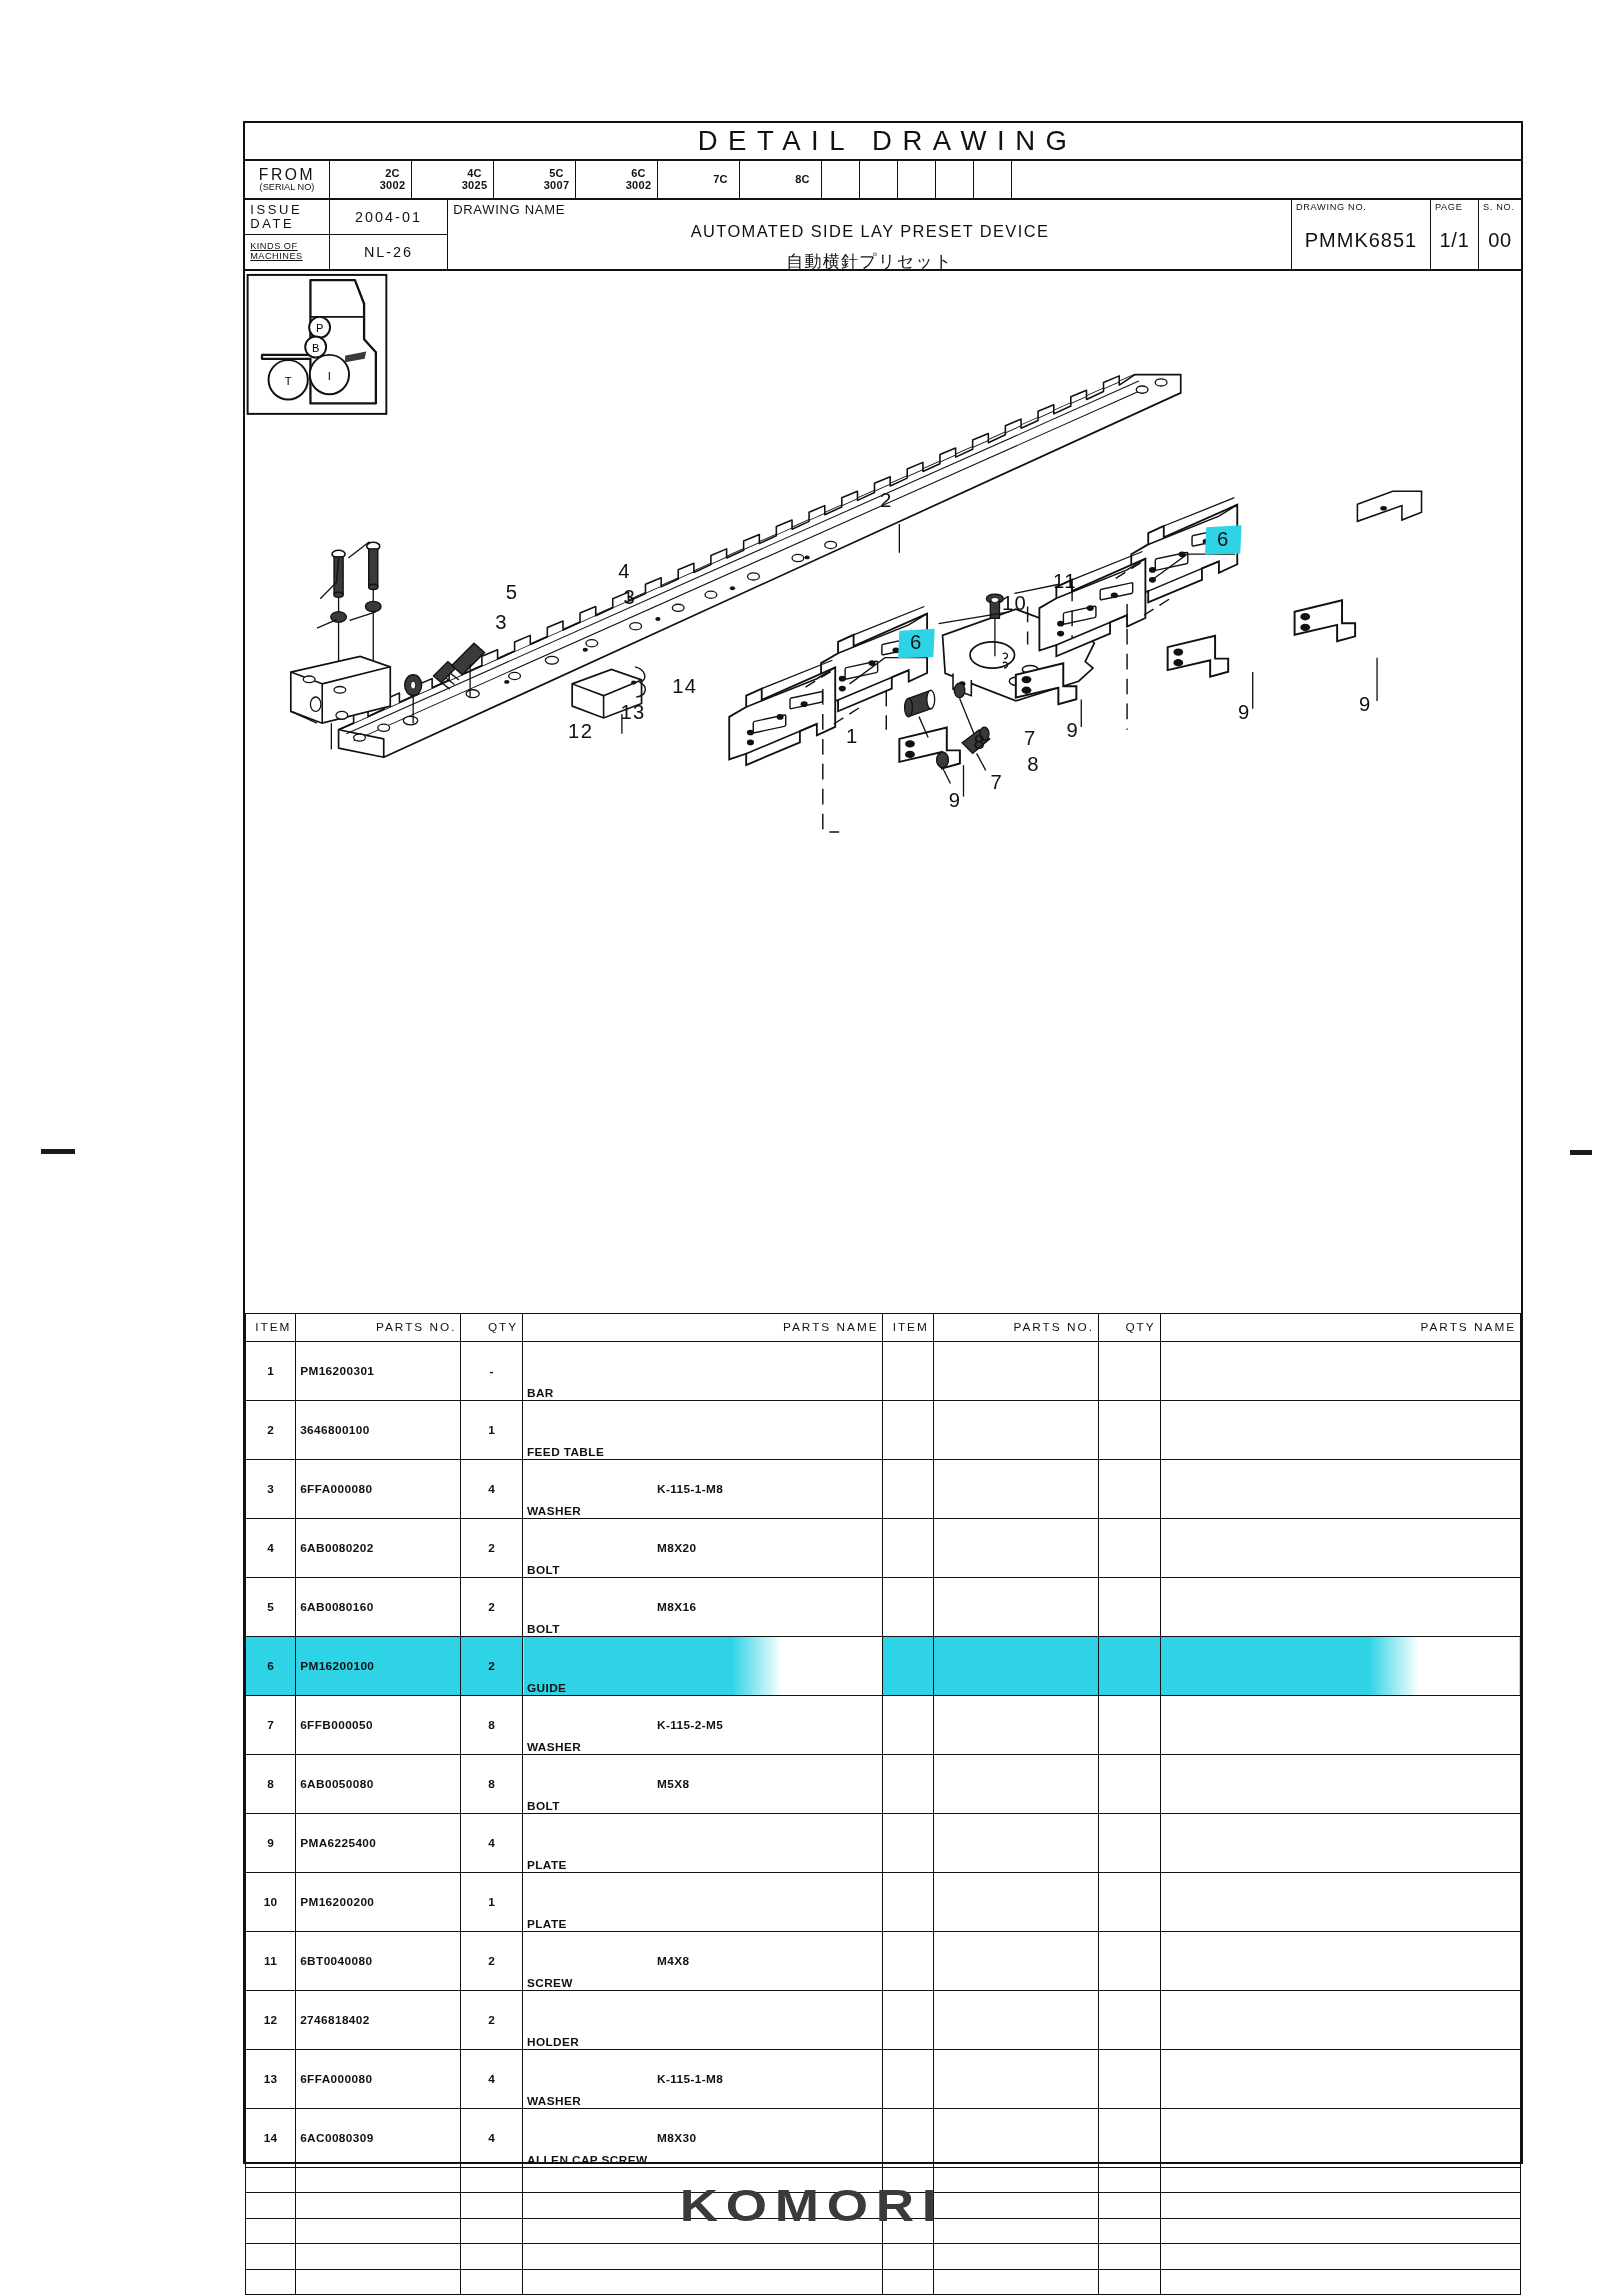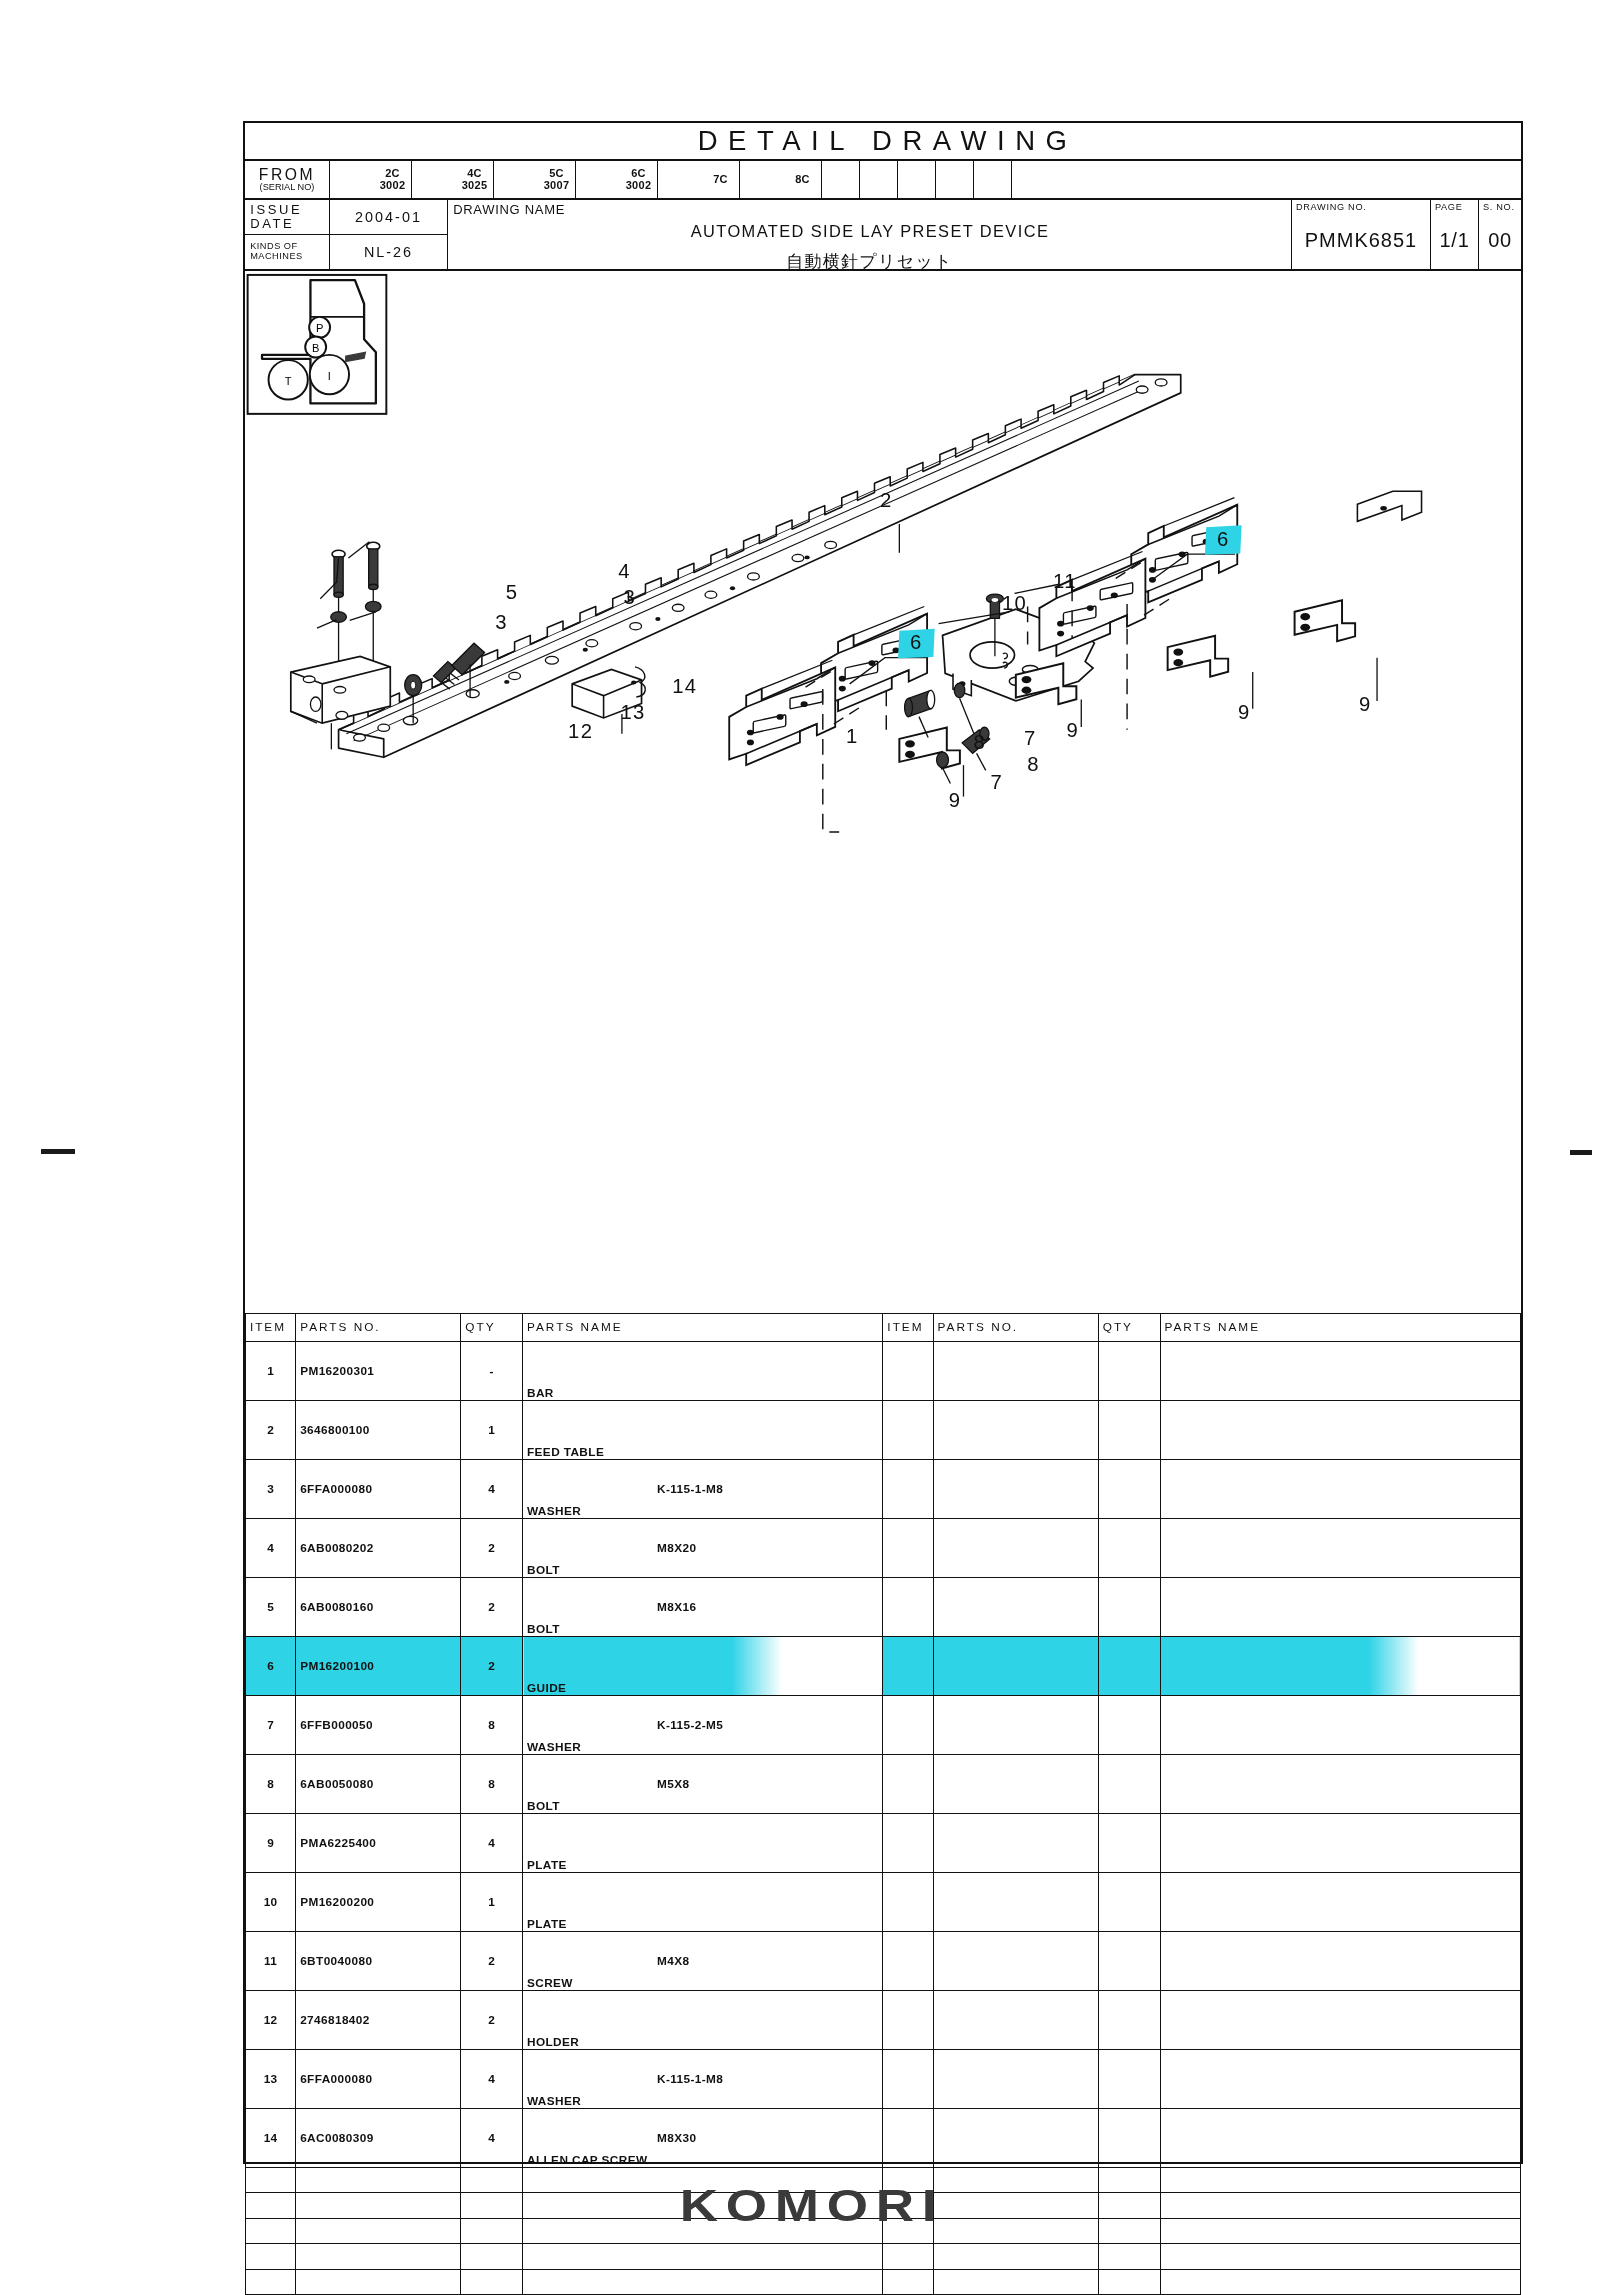--- a/index.html
+++ b/index.html
@@ -66,21 +66,21 @@
     display:flex;flex-direction:column;}
   .meta-half{flex:1 1 50%;display:flex;align-items:center;box-sizing:border-box;}
   .meta-half.top{border-bottom:1.3px solid #111;}
   .meta-key{
     width:85px;flex:0 0 85px;border-right:1.3px solid #111;box-sizing:border-box;height:100%;
     display:flex;flex-direction:column;justify-content:center;align-items:flex-start;
     padding-left:5.2px;line-height:1.04;
   }
   .meta-key .k1{font-size:13px;letter-spacing:2.6px;}
   .meta-key .k2{font-size:13px;letter-spacing:2.6px;}
-  .meta-key.small .k1,.meta-key.small .k2{font-size:9.2px;letter-spacing:0.5px;}
+  .meta-key.small .k1,.meta-key.small .k2{font-size:9.2px;letter-spacing:0.5px;text-decoration:underline;}
   .meta-val{flex:1 1 auto;display:flex;align-items:center;justify-content:center;
     font-size:14.4px;letter-spacing:2px;}
 
   #dn-block{flex:1 1 auto;border-right:1.3px solid #111;box-sizing:border-box;
     position:relative;display:flex;flex-direction:column;}
   #dn-caption{position:absolute;left:5.2px;top:2px;font-size:13px;letter-spacing:0.7px;}
   #dn-en{position:absolute;left:1px;right:0;top:22px;text-align:center;font-size:16.4px;letter-spacing:1.4px;}
   #dn-ja{position:absolute;left:0;right:0;top:50px;text-align:center;font-size:17px;letter-spacing:1.3px;
     font-family:"DejaVu Sans",sans-serif;}
 
@@ -103,21 +103,21 @@
   
   #parts-table{
     position:absolute;left:0;top:1190px;width:100%;
     border-collapse:collapse;table-layout:fixed;
   }
   #parts-table td,#parts-table th{
     border:1.3px solid #111;box-sizing:border-box;height:25.5px;padding:0 3.9px;
     font-size:11.8px;font-weight:bold;letter-spacing:0.4px;color:#111;
     font-family:"Liberation Sans","DejaVu Sans",sans-serif;
   }
-  #parts-table thead th{height:27.5px;font-weight:normal;font-size:11.8px;letter-spacing:2px;text-align:left;}
+  #parts-table thead th{height:27.5px;font-weight:normal;font-size:11.8px;letter-spacing:2px;text-align:right;}
   td.c-item{text-align:center;width:35px;}
   td.c-pno{text-align:left;width:115px;padding-left:6.5px;}
   td.c-qty{text-align:center;width:43px;}
   td.c-name{text-align:left;width:251px;position:relative;padding-left:7.9px;}
   th.h-item{width:35px;}
   th.h-pno{width:115px;}
   th.h-qty{width:43px;}
   th.h-name{width:251px;}
   .pname-wrap{display:flex;align-items:center;}
   .pname-main{min-width:130px;display:inline-block;margin-top:44px;}

